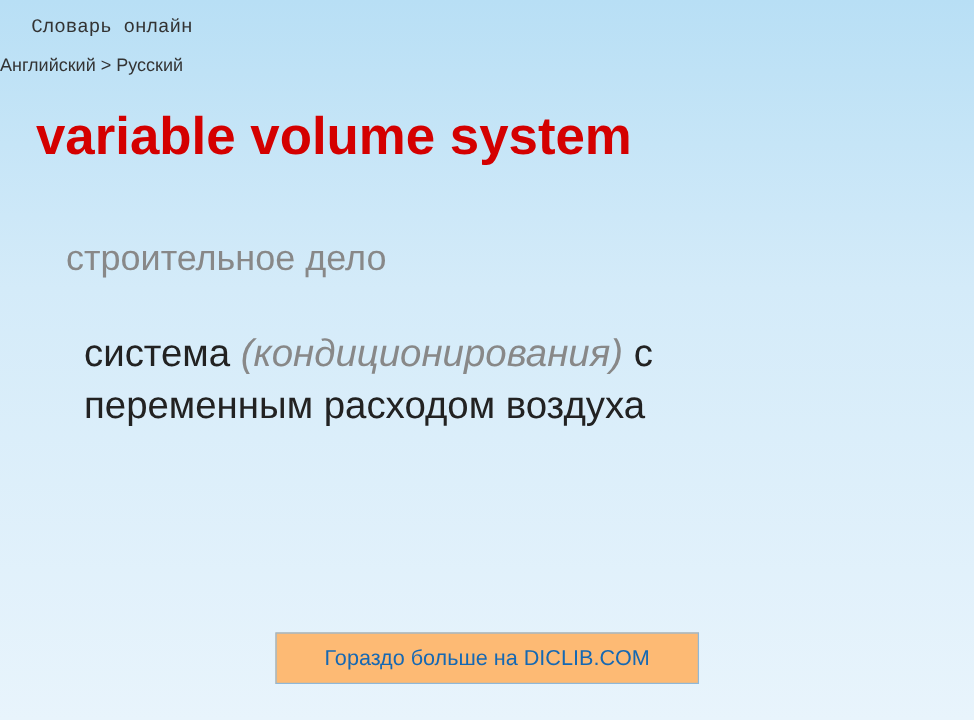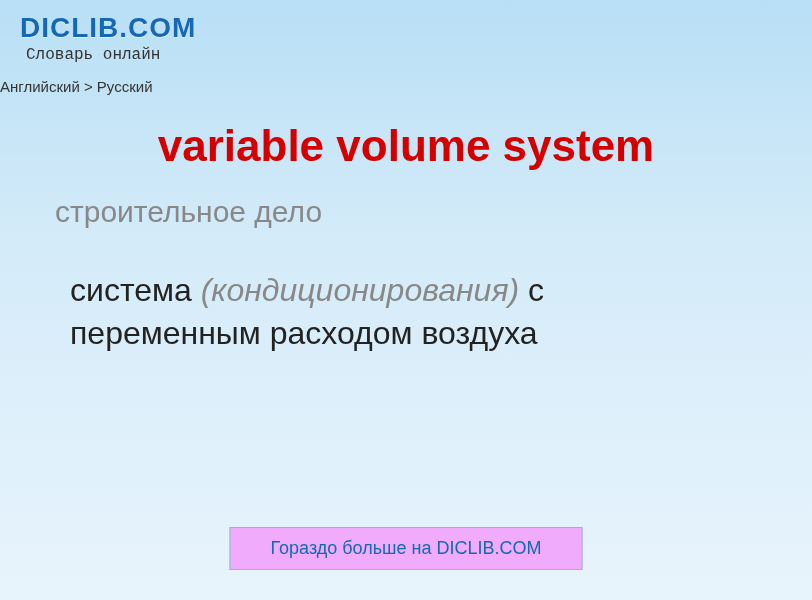--- a/index.html
+++ b/index.html
@@ -31,26 +31,25 @@
       margin-top: 2px;
       margin-left: 6px;
       font-family: Liberation Mono, monospace;
     }
     .breadcrumb {
       padding: 6px 0;
       font-size: 15px;
       color: #333;
     }
     .main-term {
-      text-align: center;
       color: #d40000;
       font-size: 44px;
       font-weight: bold;
       margin-top: 20px;
-      margin-bottom: 24px;
+      margin-bottom: 60px;
       padding: 0 30px;
     }
     .category {
       color: #888;
       font-size: 30px;
       padding: 0 55px;
       margin-bottom: 40px;
     }
     .definition {
       color: #222;
@@ -61,33 +60,32 @@
     .definition .note {
       color: #888;
       font-style: italic;
     }
     .more-link {
       position: absolute;
       bottom: 30px;
       left: 50%;
       transform: translateX(-50%);
       border: 1px solid #8fb8d8;
-      background: #f0abfc;
+      background: #fdba74;
       color: #1568b3;
       font-size: 18px;
       padding: 10px 40px;
       text-align: center;
       cursor: pointer;
     }
   </style>
 </head>
 <body>
 
 <div class="header">
-  <div class="site-title">DICLIB.COM</div>
   <div class="site-subtitle">Словарь онлайн</div>
 </div>
 
 <div class="breadcrumb">Английский &gt; Русский</div>
 
 <div class="main-term">variable volume system</div>
 
 <div class="category">строительное дело</div>
 
 <div class="definition">

